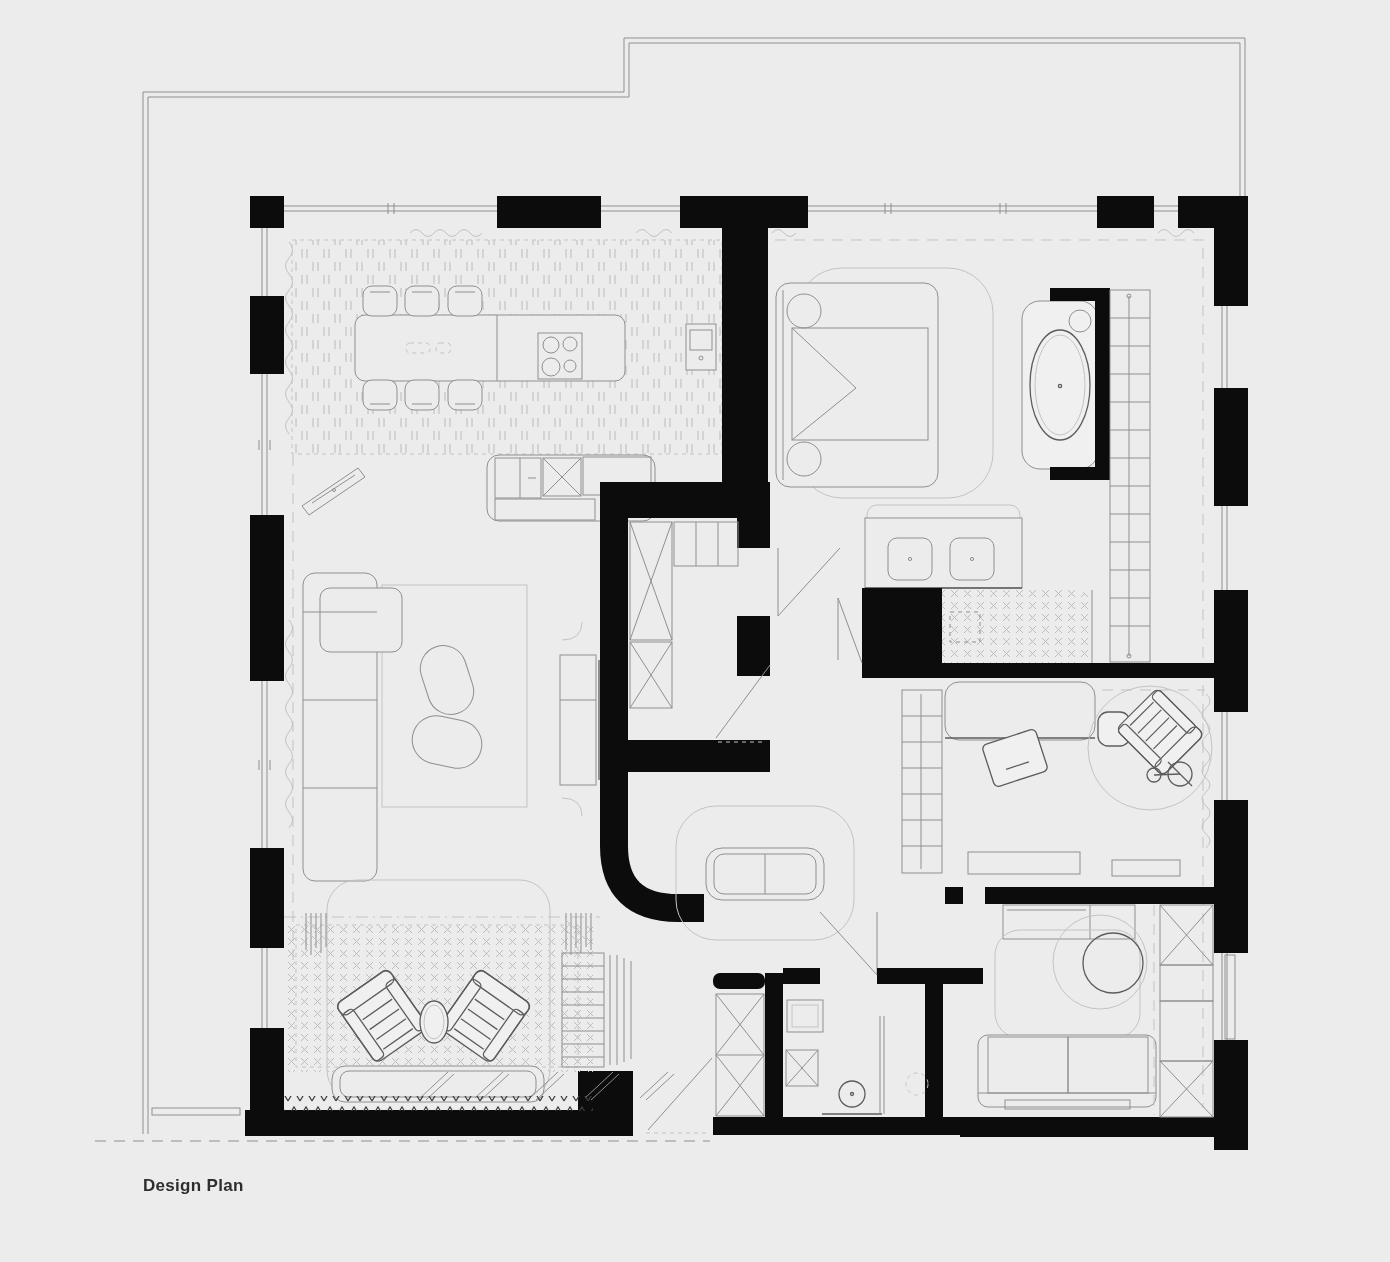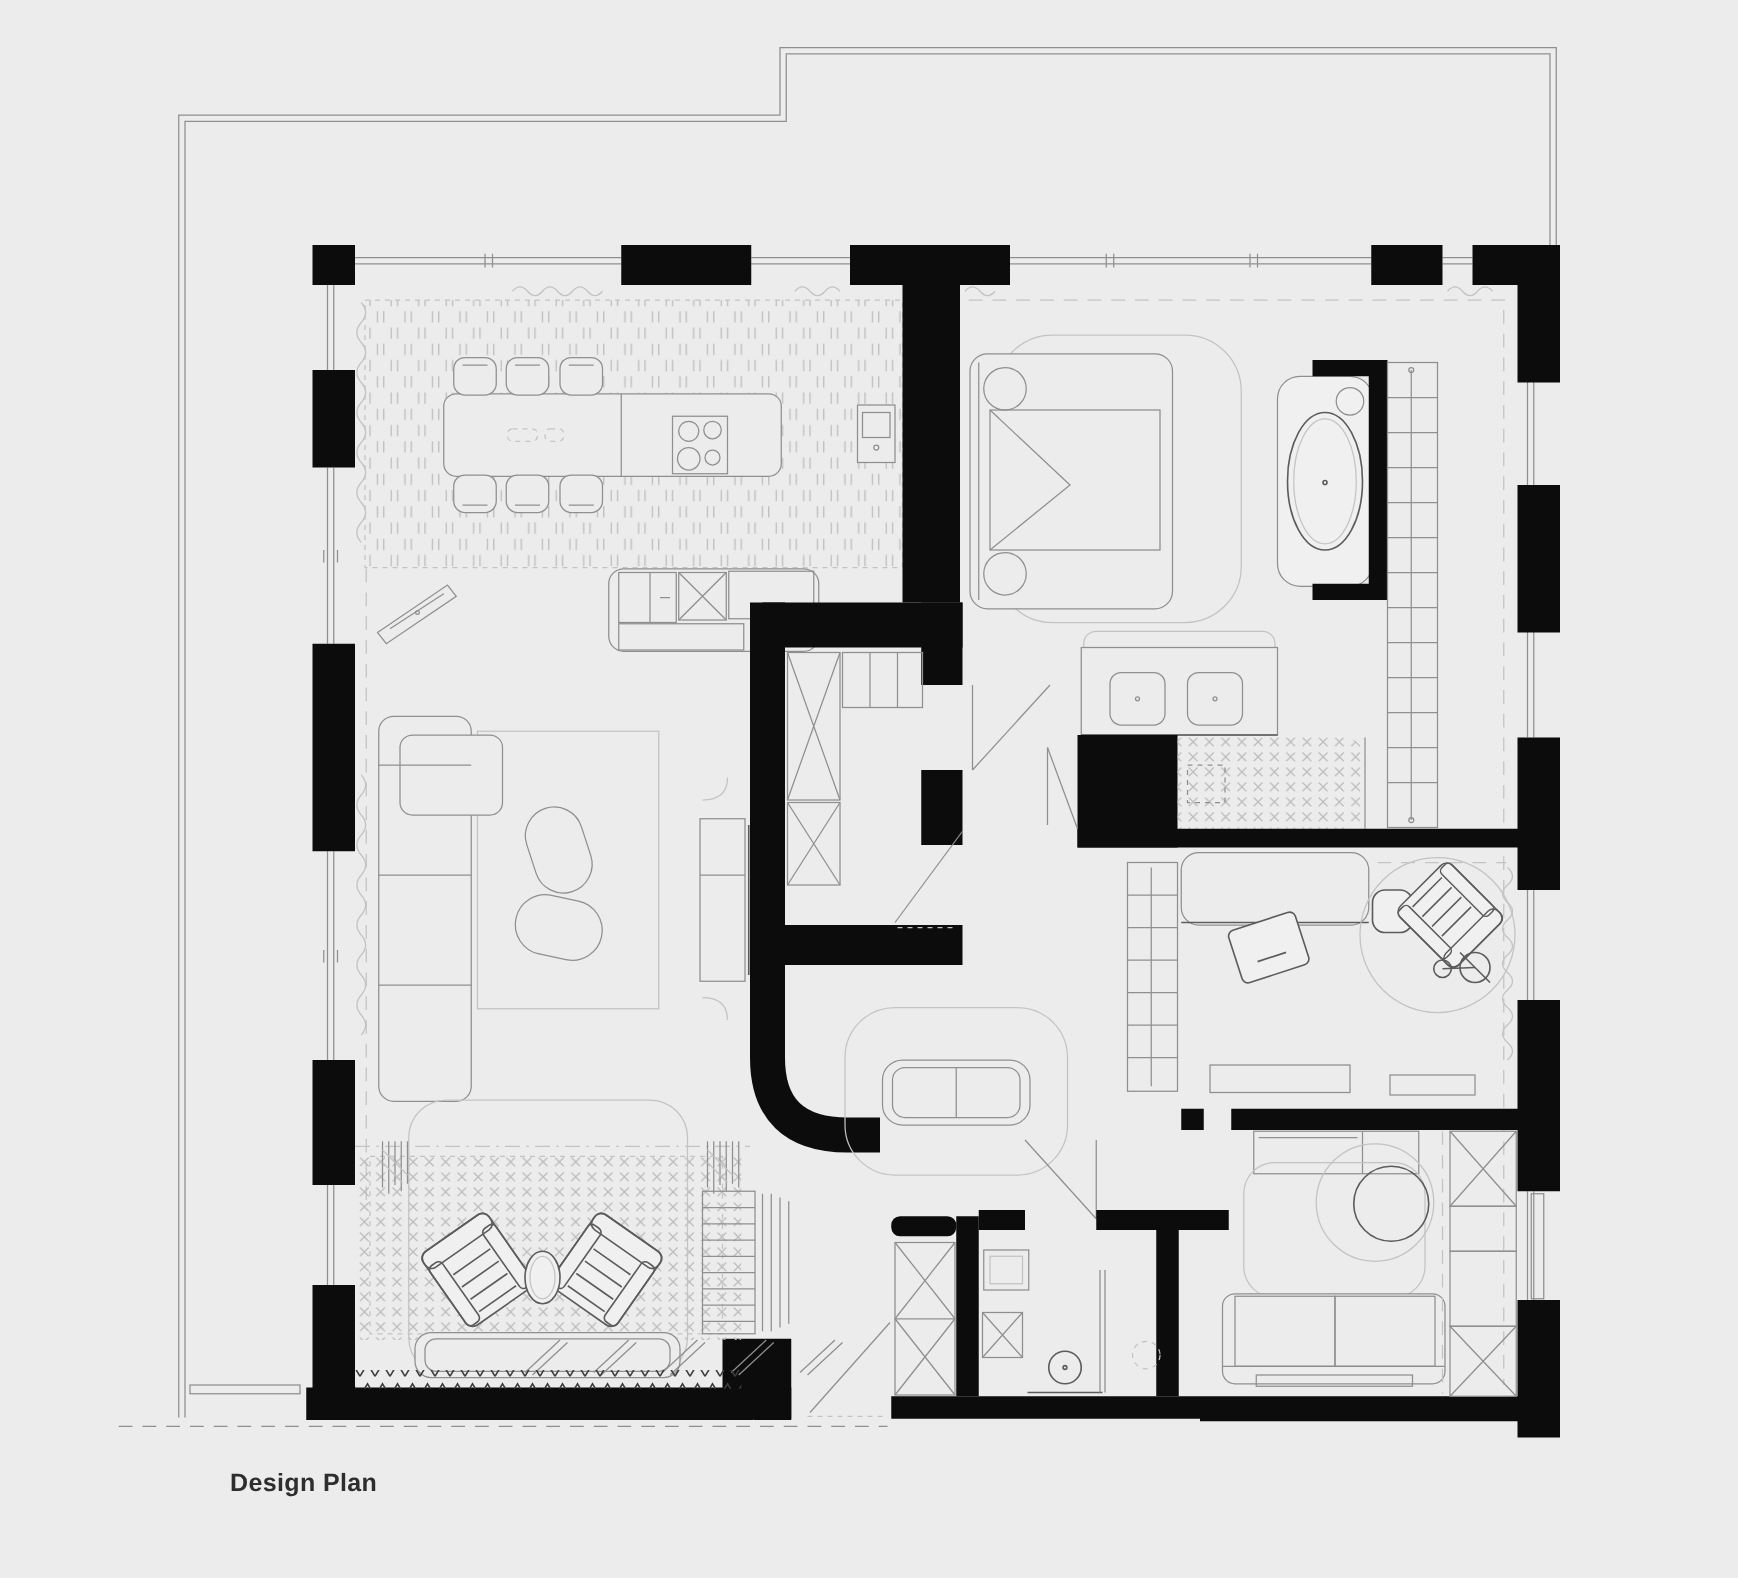--- a/index.html
+++ b/index.html
@@ -3,22 +3,22 @@
 <meta charset="utf-8">
 <style>
   :root{
     --background:#ececec; --wall:#0c0c0c; --line:#8f8f8f; --line-light:#c3c3c3;
     --line-dark:#5c5c5c; --furniture-fill:#f0f0f0; --hatch:#c0c0c0; --text:#2e2e2e;
   }
   html,body{margin:0;padding:0;background:var(--background);}
   .canvas{position:relative;width:1390px;height:1262px;background:var(--background);
           font-family:"Liberation Sans", sans-serif;overflow:hidden;}
   .canvas svg{position:absolute;left:0;top:0;}
-  .plan-title{position:absolute;left:143px;top:1176px;font-size:20px;font-weight:700;
-              color:var(--text);letter-spacing:.3px;margin-left:41px;}
+  .plan-title{position:absolute;left:143px;top:1176px;font-size:17px;font-weight:700;
+              color:var(--text);letter-spacing:.3px;}
   
   .wall{fill:var(--wall);stroke:none;}
   .ln{fill:none;stroke:var(--line);stroke-width:1;}
   .lnl{fill:none;stroke:var(--line-light);stroke-width:1;}
   .lnd{fill:none;stroke:var(--line-dark);stroke-width:1.3;}
   .fw{fill:var(--furniture-fill);stroke:var(--line);stroke-width:1;}
   .fwd{fill:var(--furniture-fill);stroke:var(--line-dark);stroke-width:1.3;}
   .fb{fill:var(--background);stroke:var(--line);stroke-width:1;}
   .dash{stroke-dasharray:11 8;}
   .dash-s{stroke-dasharray:4 4;}

